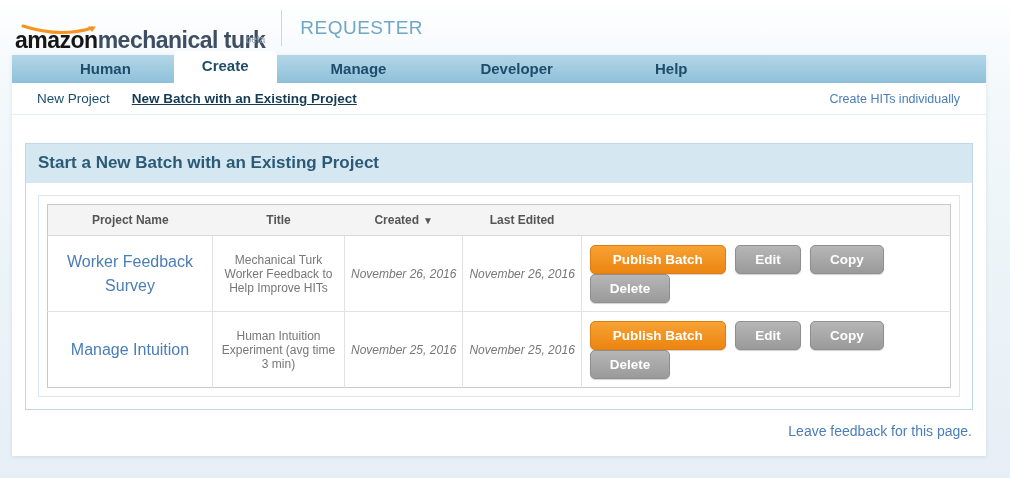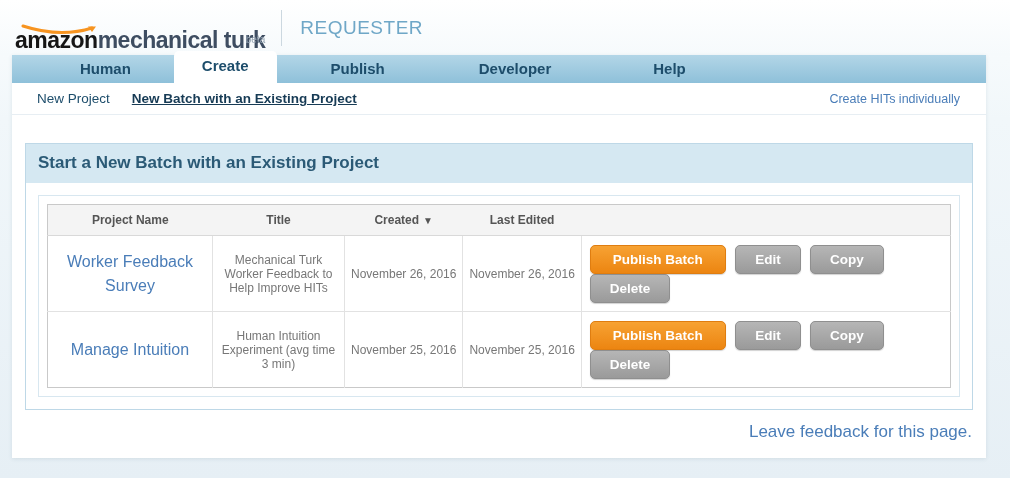--- a/index.html
+++ b/index.html
@@ -108,21 +108,21 @@
     height: 76px;
   }
   .projects td + td { border-left: 1px solid #e2e2e2; }
   .sort-arrow { font-size: 10px; color: #555; margin-left: 4px; }
   .col-name { width: 165px; }
   .col-title { width: 132px; }
   .col-created { width: 116px; }
   .col-edited { width: 118px; }
   .cell-name { font-size: 16px; color: #4a7db8; line-height: 1.45; cursor: pointer; }
   .cell-title { line-height: 14px; color: #767676; }
-  .cell-date { font-size: 12.5px; color: #767676; white-space: nowrap; }
+  .cell-date { font-size: 12.5px; color: #767676; white-space: nowrap; font-style: italic; }
   .cell-actions { text-align: left !important; padding-left: 8px !important; }
 
   
   .btn {
     display: inline-block;
     height: 29px; line-height: 27px;
     border-radius: 5px;
     color: #fff; font-weight: bold; font-size: 13.5px;
     font-family: "Liberation Sans", sans-serif;
     border: 1px solid transparent;
@@ -134,21 +134,21 @@
     vertical-align: middle;
   }
   .btn-orange { background: linear-gradient(180deg, #f7a233 0%, #ec8511 100%); border-color: #df7d10; padding: 0 22px; }
   .btn-gray   { background: linear-gradient(180deg, #b6b6b6 0%, #9a9a9a 100%); border-color: #8f8f8f; }
 
   
   .container-footer {
     text-align: right;
     padding: 12px 14px 16px 14px;
   }
-  .feedback-link { font-size: 17px; color: #4a7db8; cursor: pointer; }
+  .feedback-link { font-size: 14px; color: #4a7db8; cursor: pointer; }
 </style>
 </head>
 <body>
 
 <div class="top-header">
   <div class="logo">
     <span class="logo-amazon">amazon</span>
     <svg class="logo-swoosh" width="80" height="14" viewBox="0 0 80 14">
       <path d="M3 3 Q 40 15 72 5" fill="none" stroke="#f79420" stroke-width="3" stroke-linecap="round"></path>
       <path d="M72 9 L 76 3.5 L 68 3.5 Z" fill="#f79420"></path>
@@ -158,21 +158,21 @@
   </div>
   <div class="header-divider"></div>
   <div class="requester-label">REQUESTER</div>
 </div>
 
 <div class="container">
 
   <div class="tabbar">
     <div class="tab tab-home">Human</div>
     <div class="tab tab-create active">Create</div>
-    <div class="tab tab-manage">Publish</div>
+    <div class="tab tab-manage">Manage</div>
     <div class="tab tab-developer">Developer</div>
     <div class="tab tab-help">Help</div>
   </div>
 
   <div class="subnav">
     <span class="subnav-link">New Project</span>
     <span class="subnav-link active">New Batch with an Existing Project</span>
     <span class="subnav-right">Create HITs individually</span>
   </div>
 

